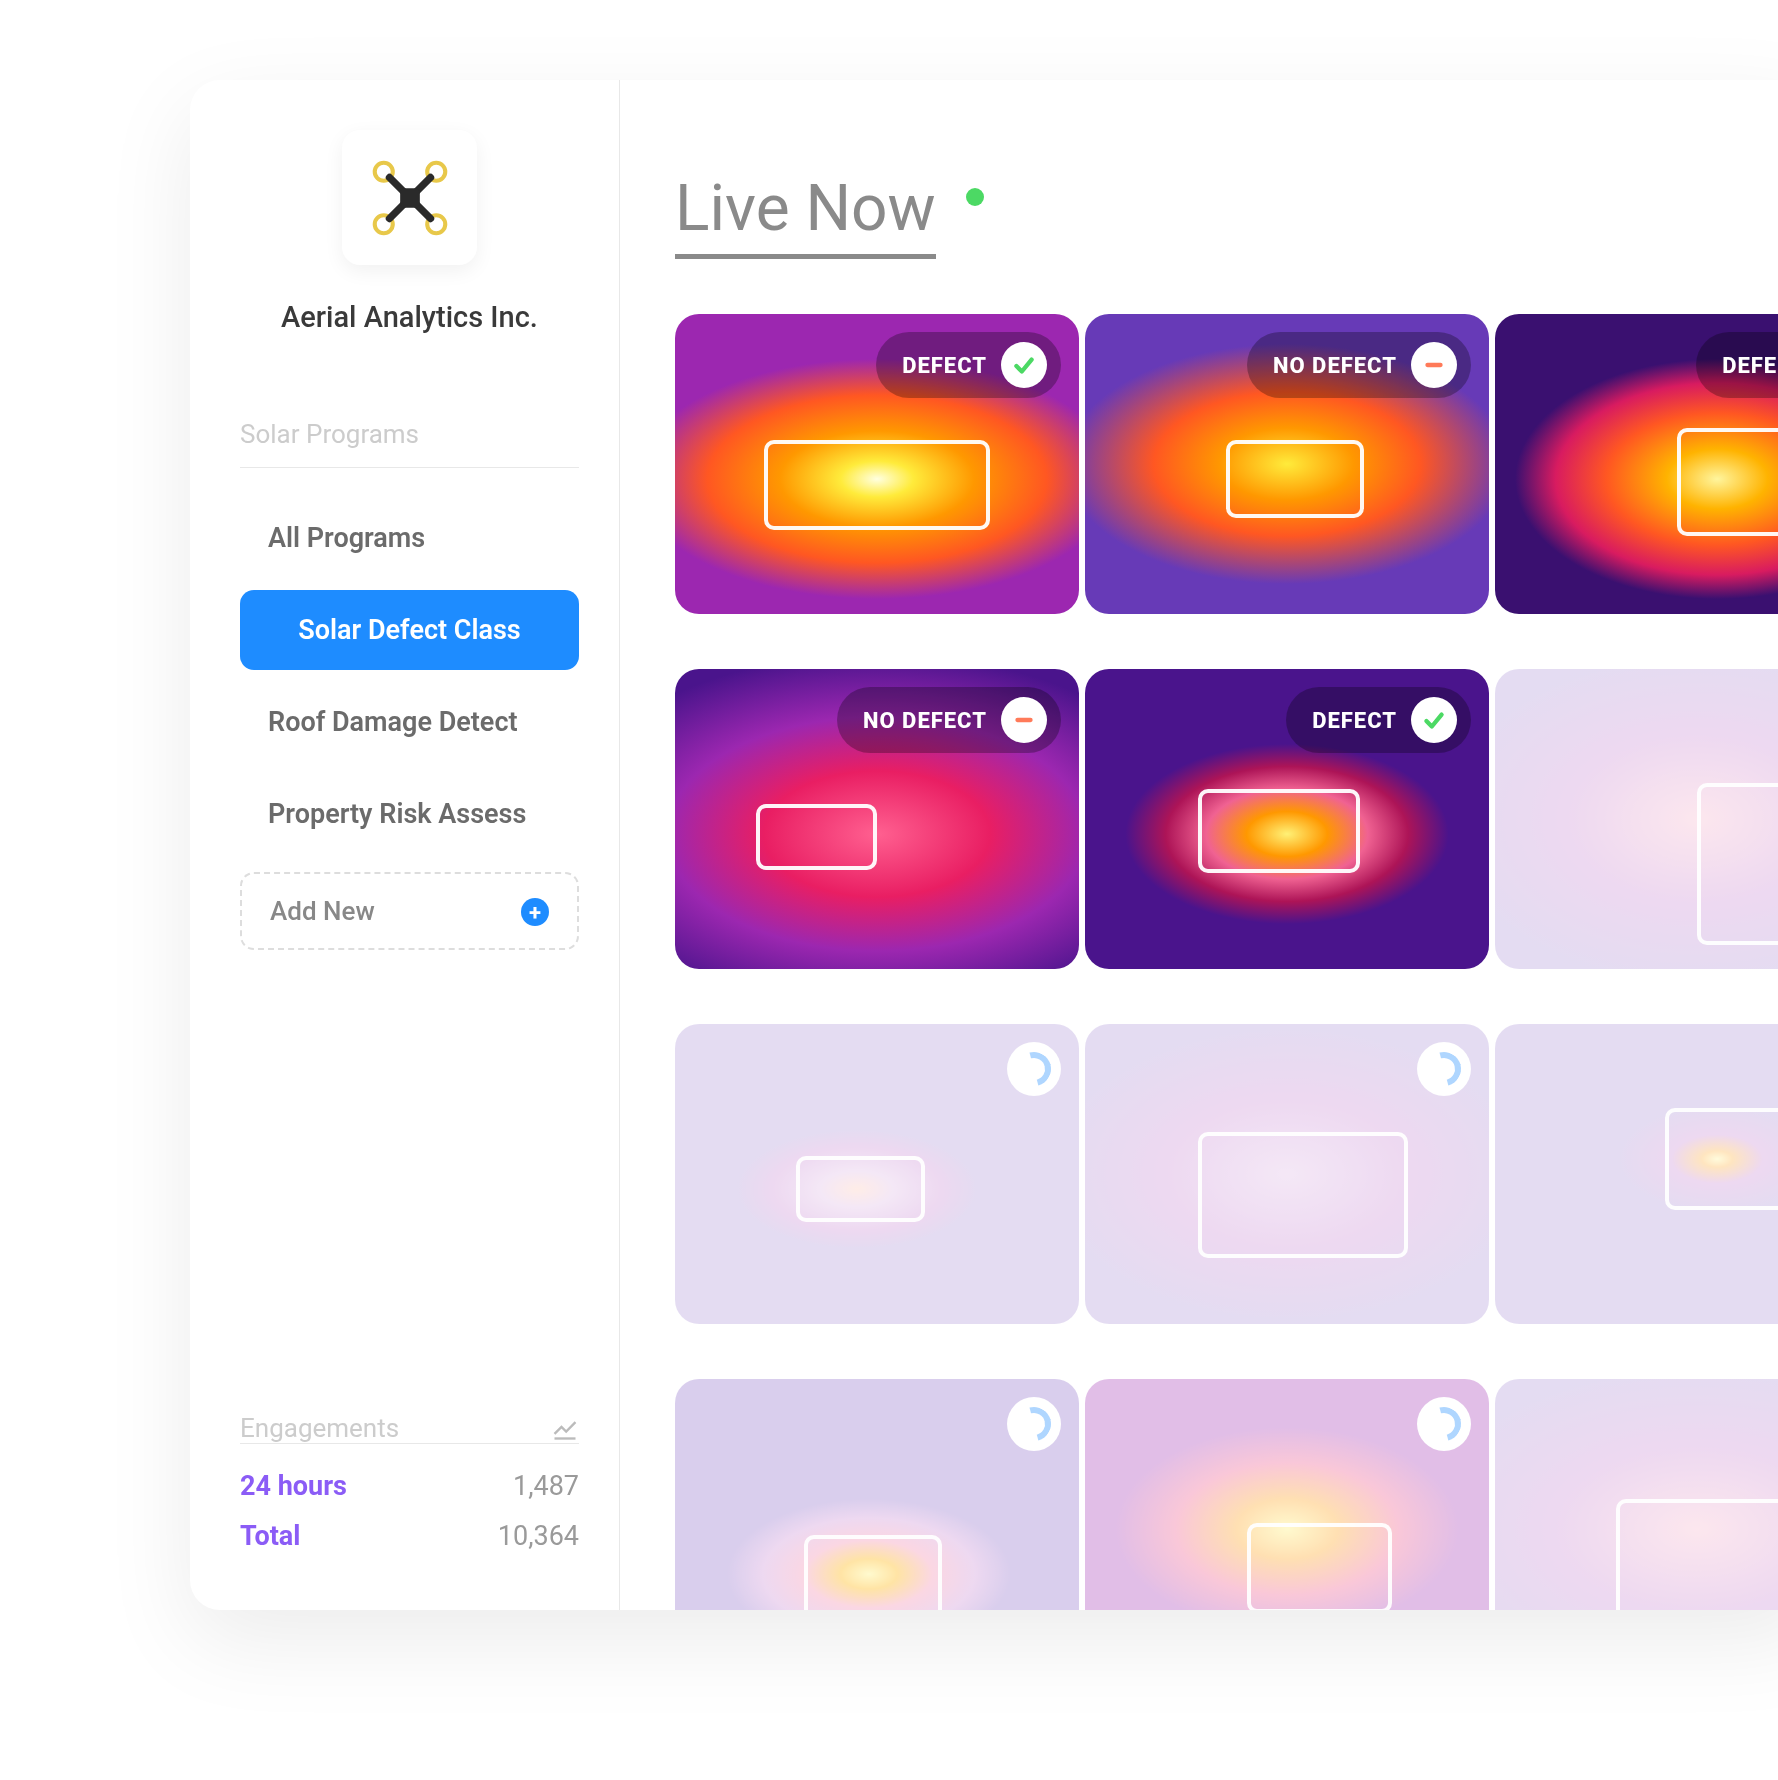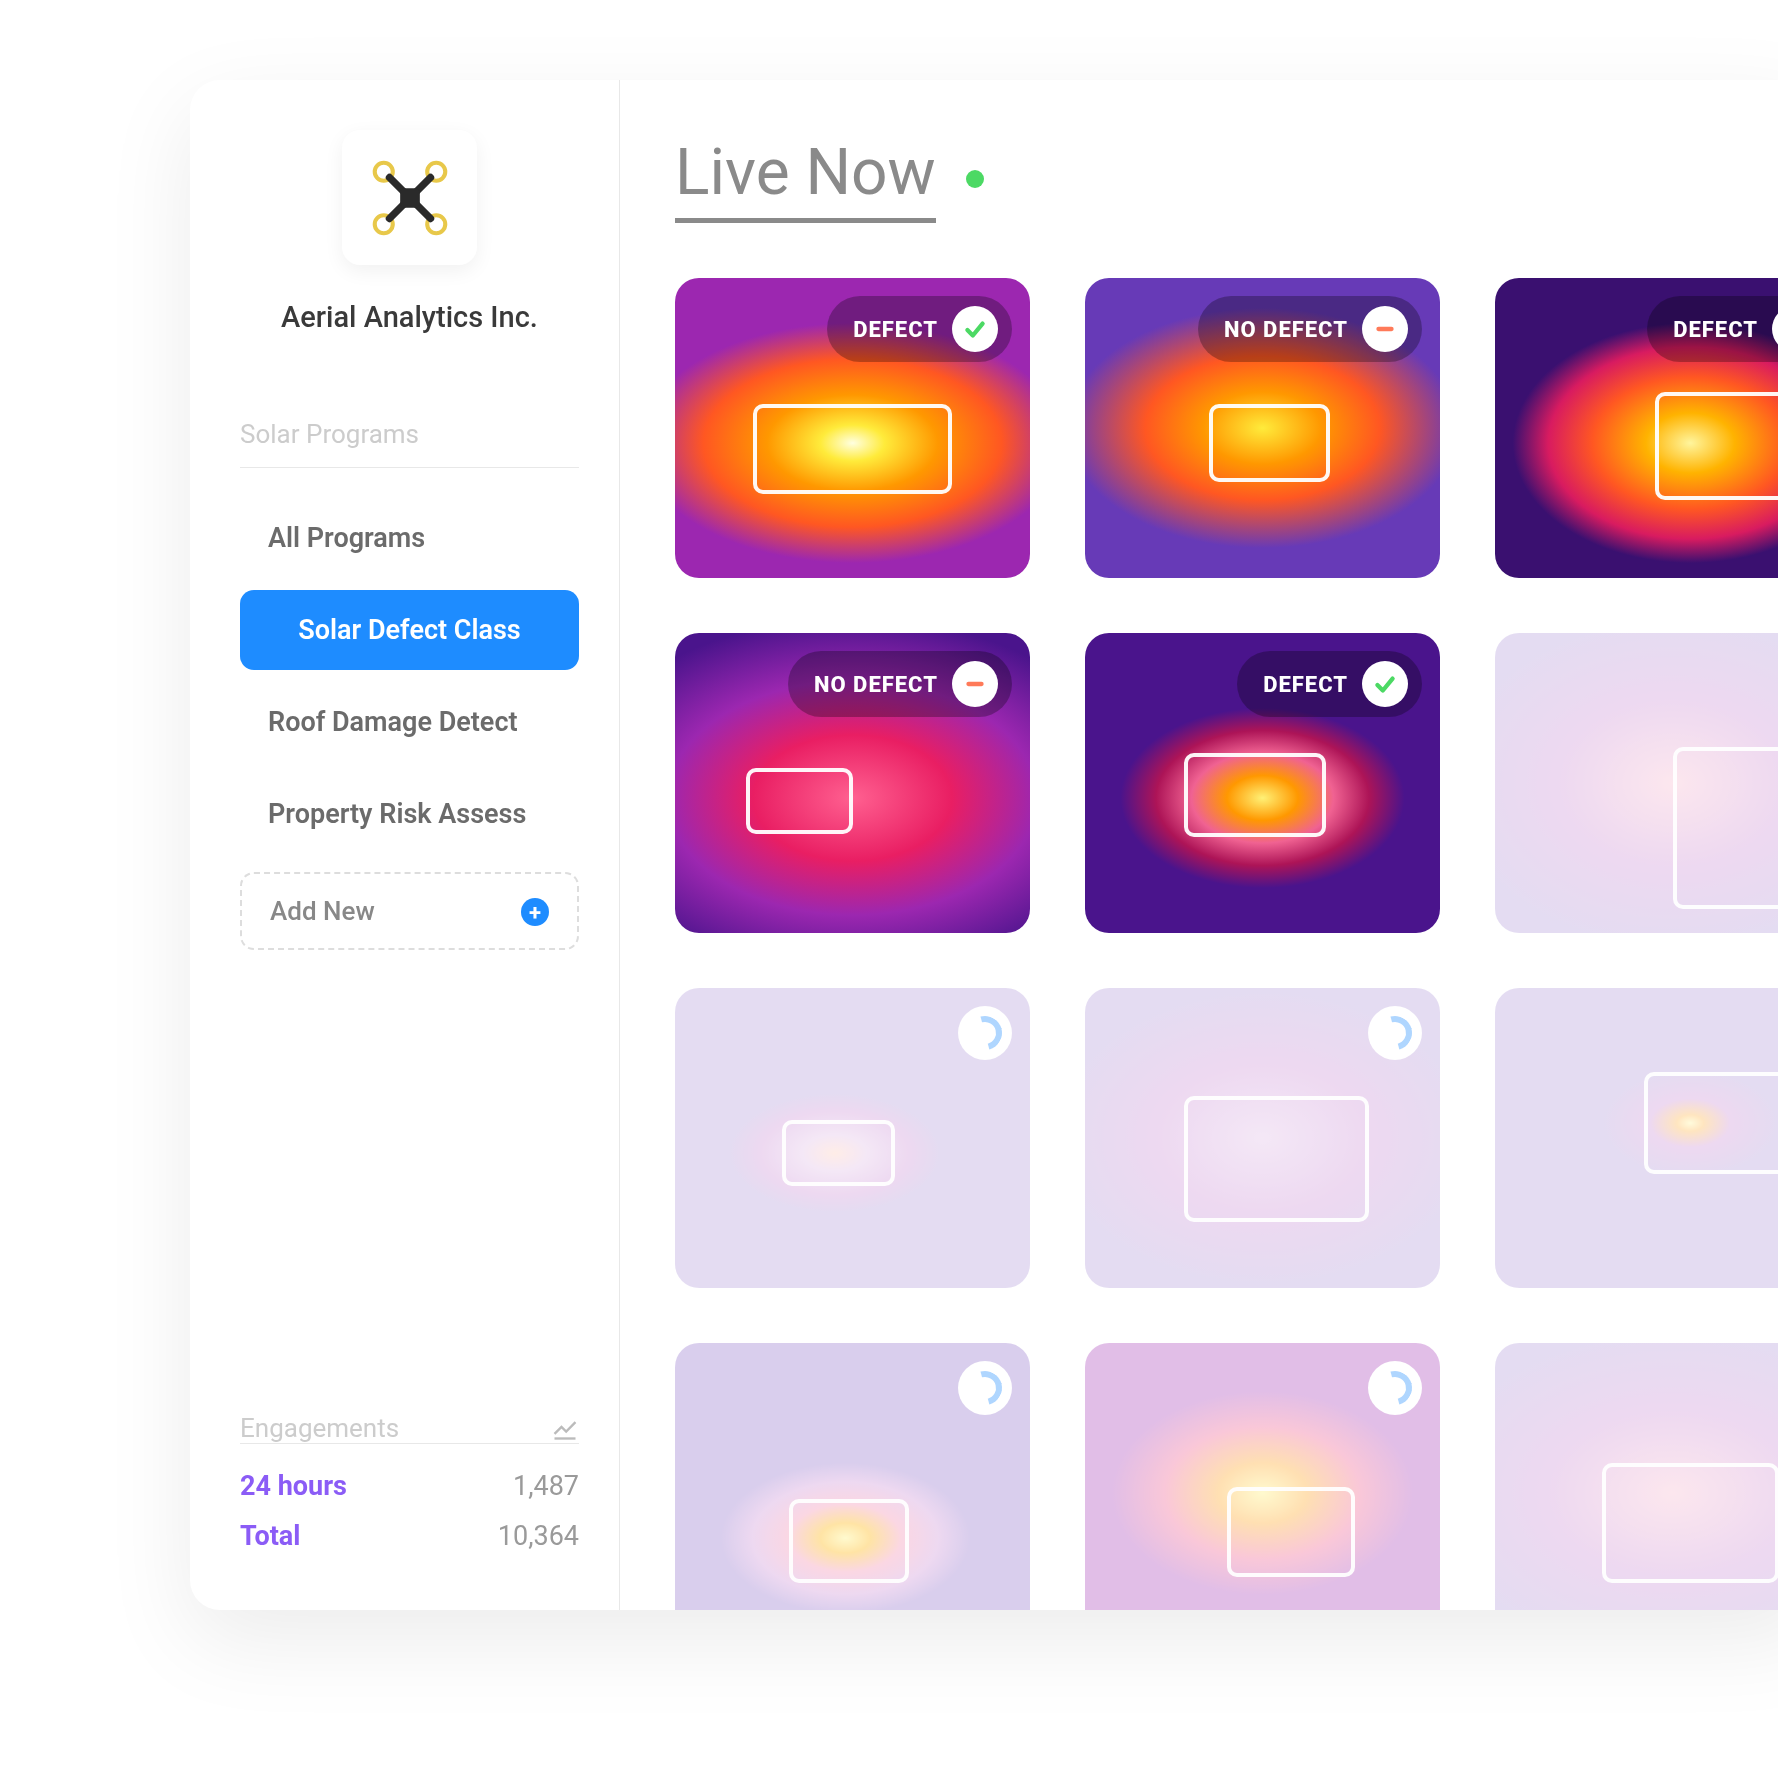--- a/index.html
+++ b/index.html
@@ -126,34 +126,35 @@
     align-items: center;
     gap: 30px;
     margin-bottom: 55px;
   }
   .heading {
     font-size: 64px;
     color: #8a8a8a;
     font-weight: 400;
     border-bottom: 5px solid #8a8a8a;
     padding-bottom: 8px;
+    margin-top: 36px;
   }
   .live-dot {
     width: 18px;
     height: 18px;
     background: #4cd964;
     border-radius: 50%;
   }
   .grid {
     display: grid;
     grid-template-columns: repeat(3, 355px);
     gap: 55px 55px;
   }
   .card {
-    width: 355px;
+    width: 404px;
     height: 300px;
     border-radius: 24px;
     position: relative;
     overflow: hidden;
     text-decoration: underline;
   }
   .card.dim { opacity: 0.35; }
   .thermal {
     position: absolute;
     inset: 0;

